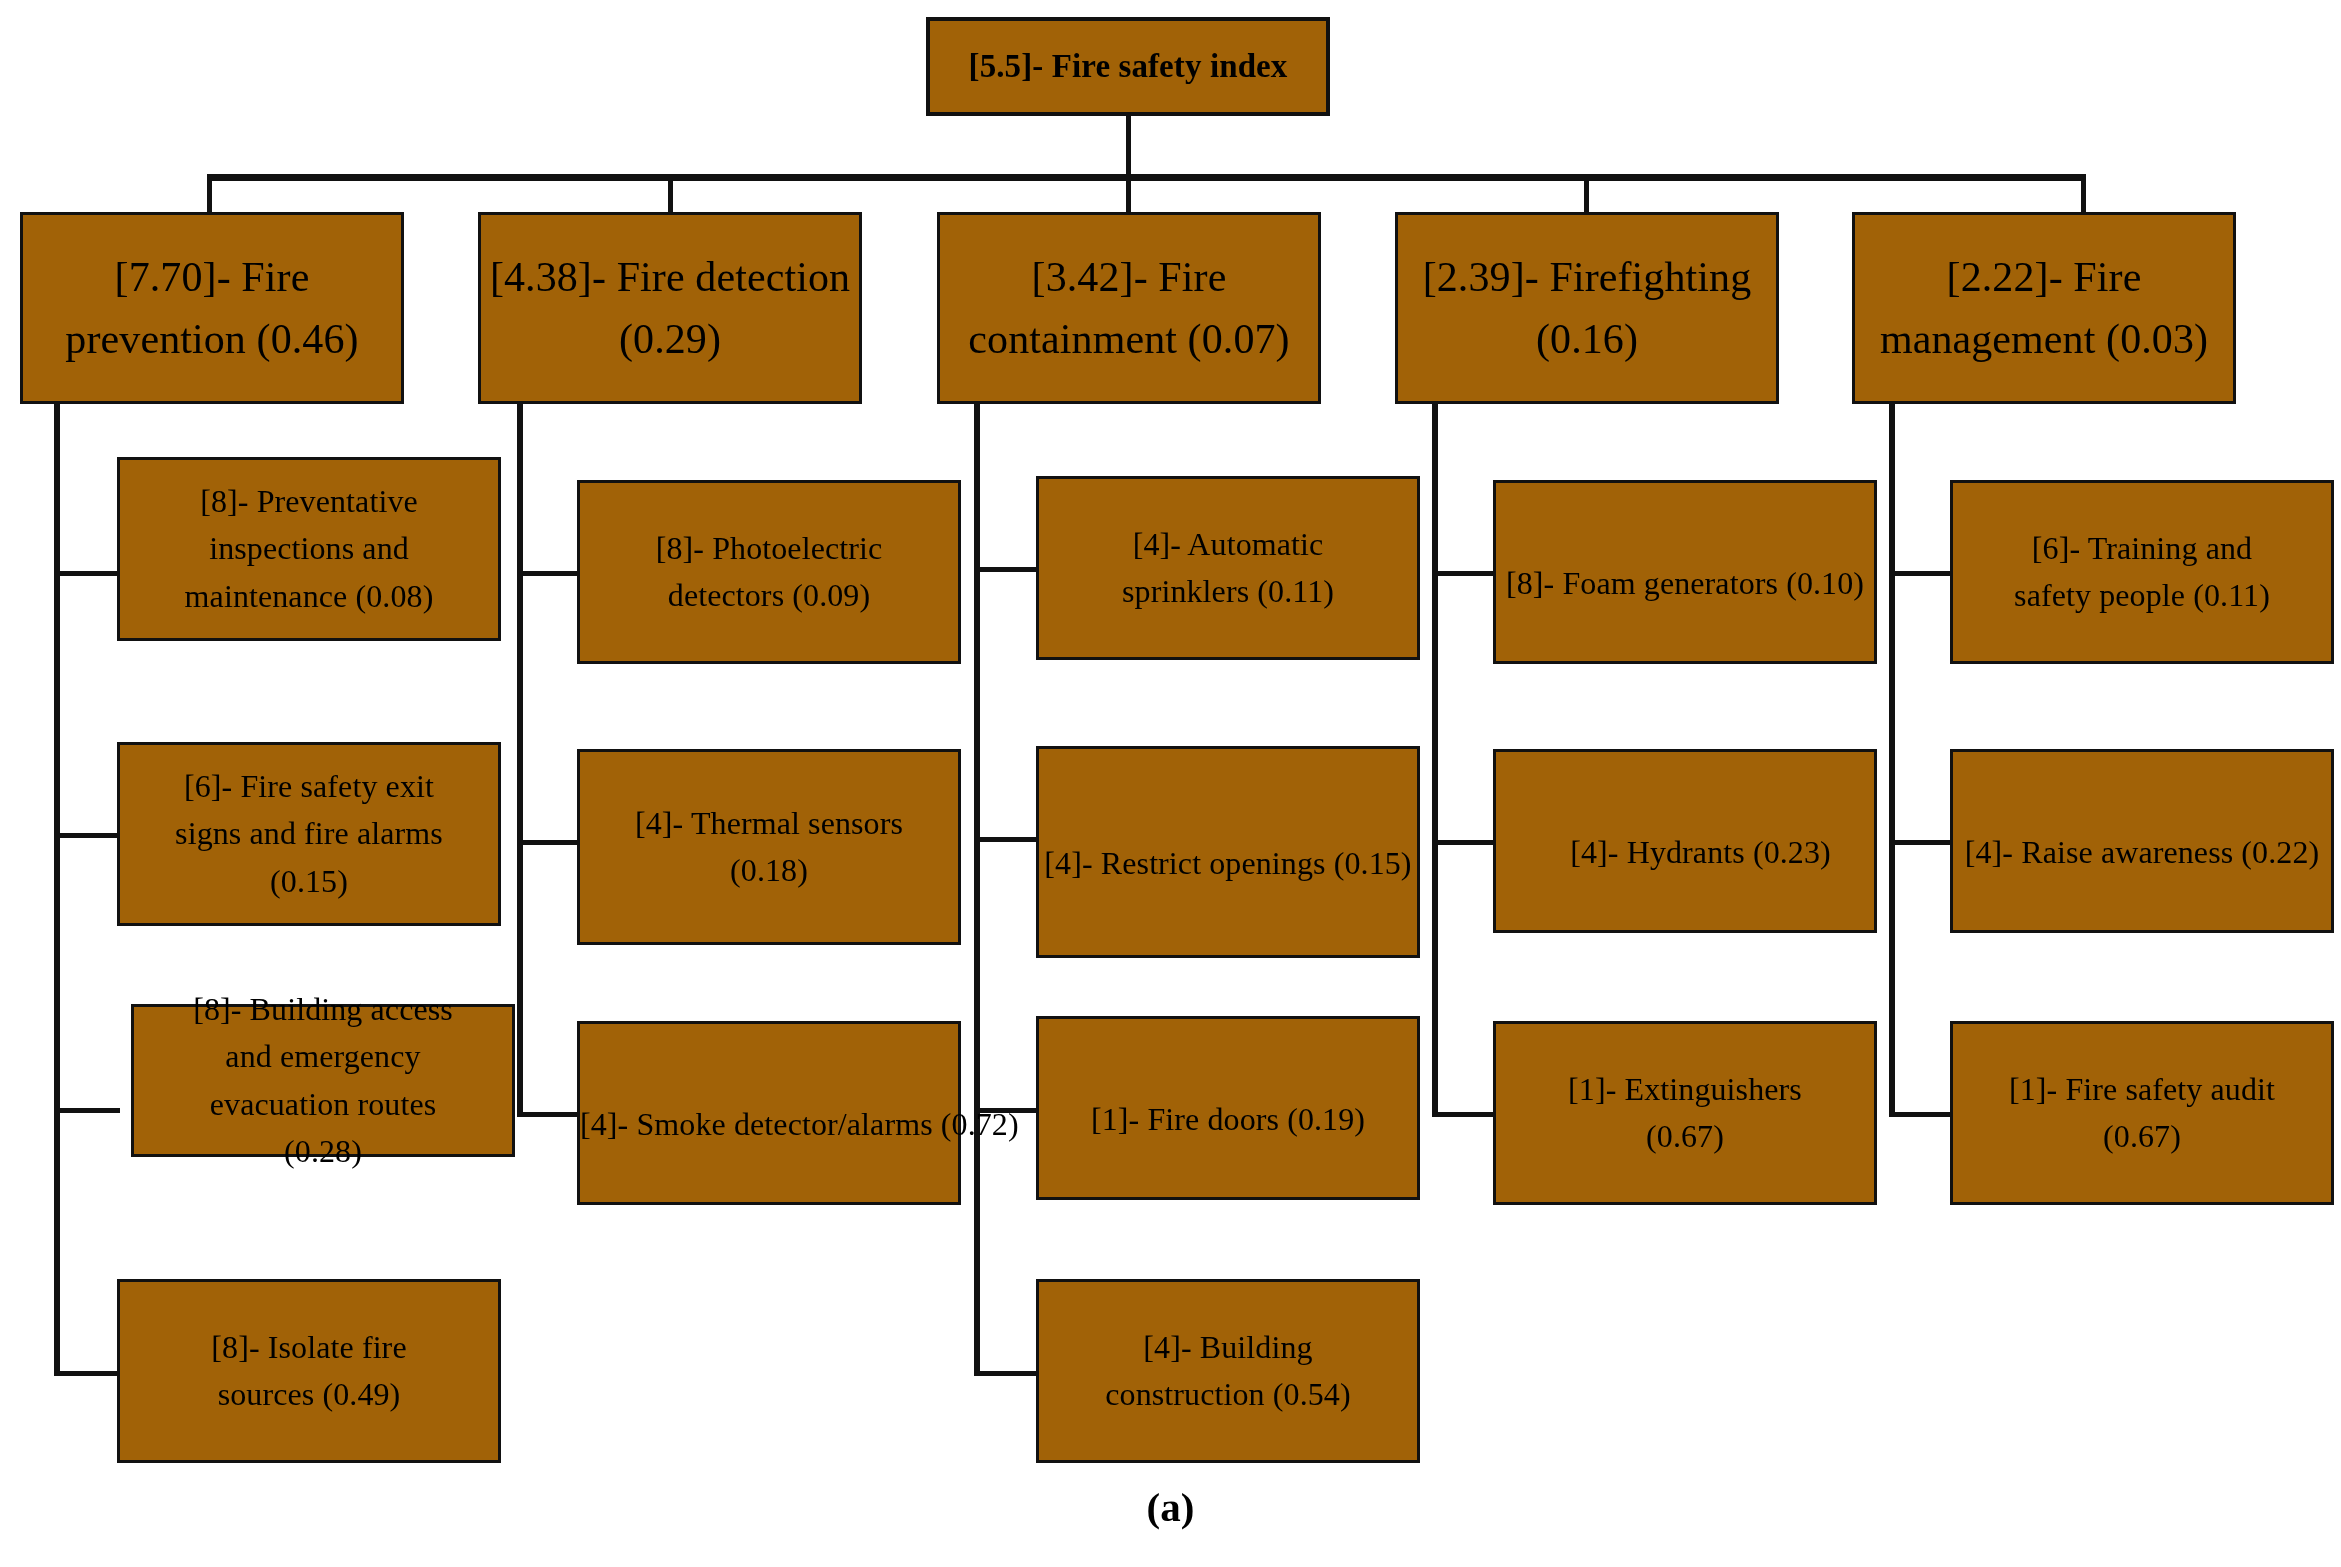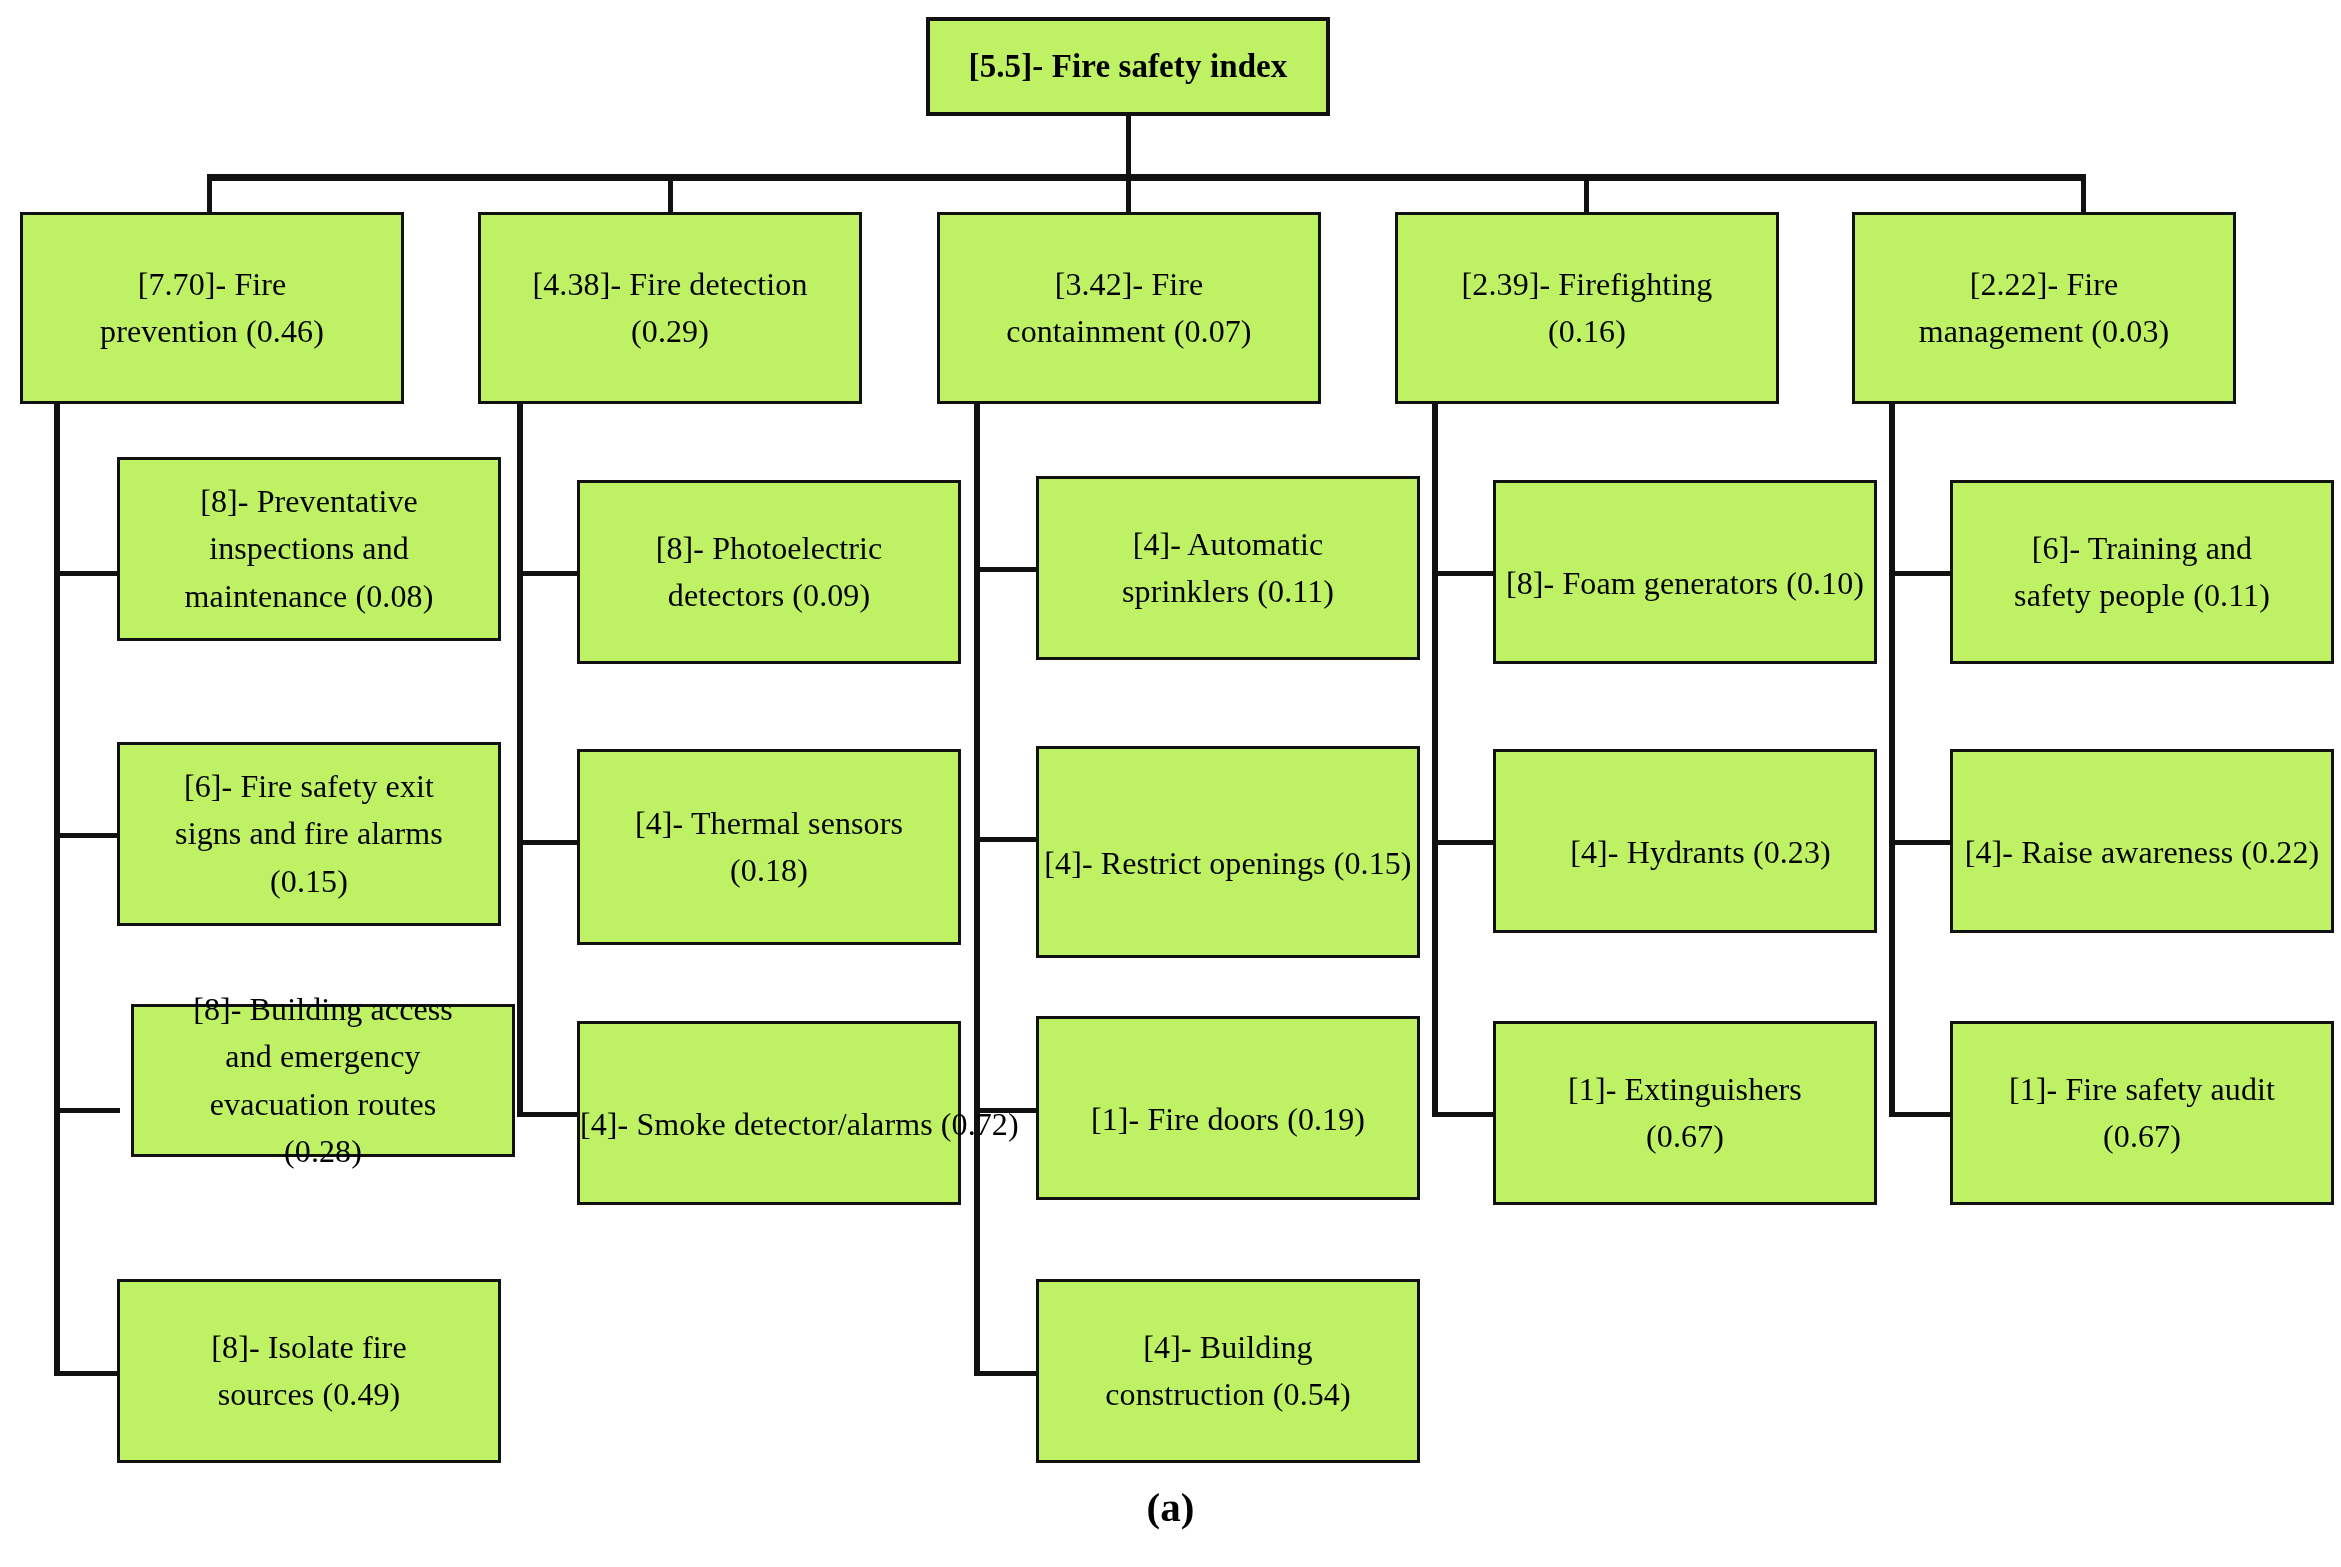--- a/index.html
+++ b/index.html
@@ -10,21 +10,21 @@
     width:2342px;
     height:1568px;
     background:#fff;
     overflow:hidden;
   }
 
   
   .node{
     position:absolute;
     box-sizing:border-box;
-    background:#bef264;
+    background:#a16207;
     border:3.3px solid #111;
     display:flex;
     align-items:center;
     justify-content:center;
     text-align:center;
     z-index:3;
   }
   .node .label{
     display:block;
     width:100%;
@@ -34,21 +34,21 @@
     white-space:pre-line;
   }
 
   
   .root{
     border-width:4px;
     font-weight:bold;
     font-size:33px;
   }
   
-  .branch{ font-size:32px; }
+  .branch{ font-size:42px; }
   
   .leaf{ font-size:32px; }
   .leaf.overflow .label{
     white-space:nowrap;
     overflow:visible;
     padding:0;
     margin-top:24px;
   }
 
   

